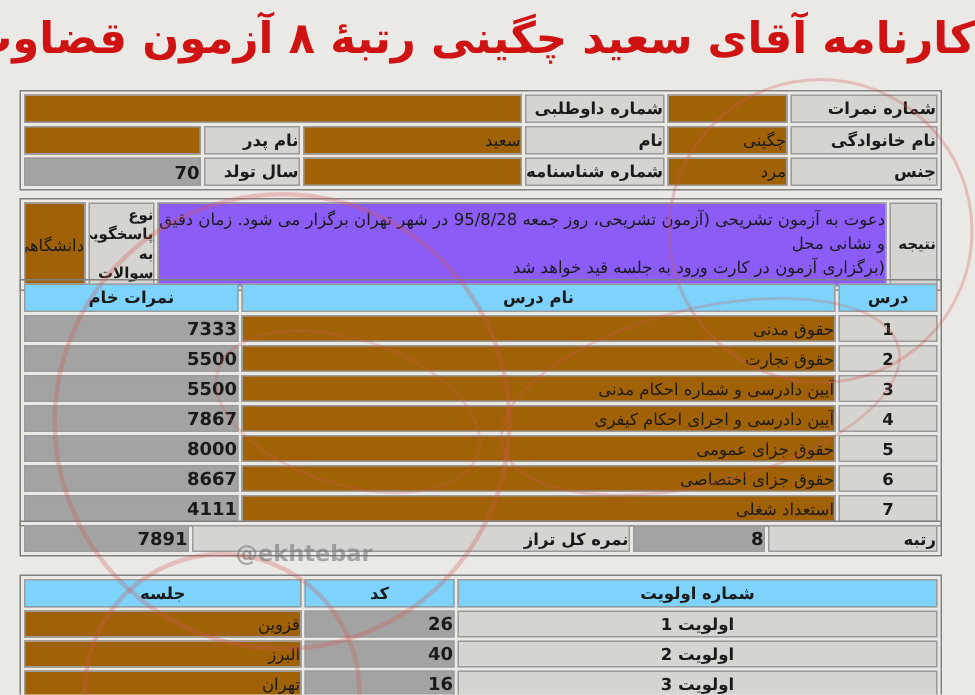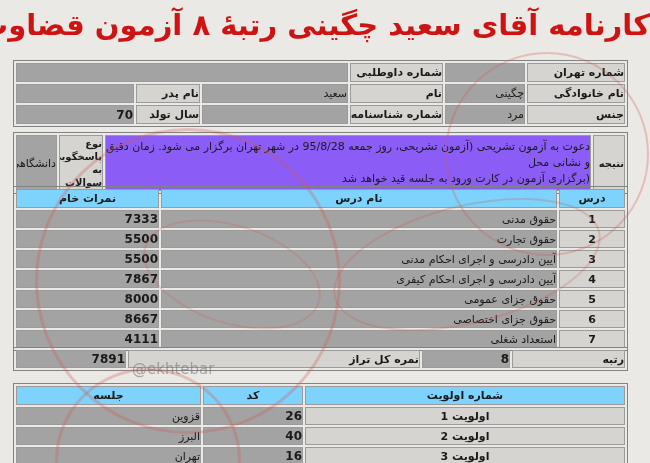--- a/index.html
+++ b/index.html
@@ -33,21 +33,21 @@
     border:1px solid #9b9b9b;
     font-size:11px;
     color:#1a1a1a;
     padding:1px 0;
     vertical-align:middle;
     overflow:hidden;
     white-space:nowrap;
   }
   .lbl{background:#d6d4d0;font-weight:bold;text-align:right;height:15px;}
   .hdr{background:#7dd3fc;font-weight:bold;text-align:center;}
-  .val{background:#a3a3a3;text-align:right;height:15px;}
+  .val{background:#a16207;text-align:right;height:15px;}
   .num{background:#a3a3a3;text-align:right;font-size:12px;font-weight:bold;}
   .ctr{text-align:center;}
   .info{top:60px;}
   .result{top:132px;}
   .result td{height:40px;}
   .result .txtcell{white-space:normal;line-height:1.45;font-size:11px;background:#8b5cf6;text-align:right;}
   .result .lbl{white-space:normal;line-height:1.3;font-size:10px;}
   .courses{top:186px;}
   .courses td{height:13px;}
   .courses td.hdr{height:15px;}
@@ -68,23 +68,23 @@
   .swirlA{left:330px;top:205px;width:270px;height:115px;transform:rotate(-14deg);border-width:2px;border-color:rgba(210,88,82,.26);}
   .swirlB{left:140px;top:225px;width:180px;height:95px;transform:rotate(18deg);border-width:2px;border-color:rgba(210,88,82,.22);}
   .wm-url{
     position:absolute;top:378px;left:165px;
     direction:ltr;
     font-size:38px;font-weight:bold;letter-spacing:2px;
     color:rgba(125,160,205,.42);
     white-space:nowrap;
   }
   .wm-handle{
-    position:absolute;top:360px;left:132px;
+    position:absolute;top:360px;left:157px;
     direction:ltr;
-    font-size:15px;font-weight:normal;
+    font-size:15px;font-weight:bold;
     color:rgba(110,110,110,.55);
     white-space:nowrap;
   }
 </style>
 </head>
 <body>
 
 <div class="page">
 
   <h1 class="title">کارنامه آقای سعید چگینی رتبهٔ ۸ آزمون قضاوت ۹۵</h1>
@@ -93,21 +93,21 @@
     <colgroup>
       <col style="width:98px">
         <col style="width:80px">
         <col style="width:93px">
       <col style="width:146px">
         <col style="width:64px">
         <col>
     </colgroup>
     <tbody>
         <tr>
-      <td class="lbl">شماره تهران</td>
+      <td class="lbl">شماره نمرات</td>
       <td class="val"></td>
       <td class="lbl">شماره داوطلبی</td>
       <td class="val" colspan="3"></td>
     </tr>
     <tr>
       <td class="lbl">نام خانوادگی</td>
       <td class="val">چگینی</td>
       <td class="lbl">نام</td>
       <td class="val">سعید</td>
       <td class="lbl">نام پدر</td>
@@ -161,21 +161,21 @@
       <td class="val">حقوق مدنی</td>
       <td class="num">7333</td>
     </tr>
     <tr>
       <td class="lbl ctr">2</td>
       <td class="val">حقوق تجارت</td>
       <td class="num">5500</td>
     </tr>
     <tr>
       <td class="lbl ctr">3</td>
-      <td class="val">آیین دادرسی و اجرای احکام مدنی</td>
+      <td class="val">آیین دادرسی و شماره احکام مدنی</td>
       <td class="num">5500</td>
     </tr>
     <tr>
       <td class="lbl ctr">4</td>
       <td class="val">آیین دادرسی و اجرای احکام کیفری</td>
       <td class="num">7867</td>
     </tr>
     <tr>
       <td class="lbl ctr">5</td>
       <td class="val">حقوق جزای عمومی</td>

